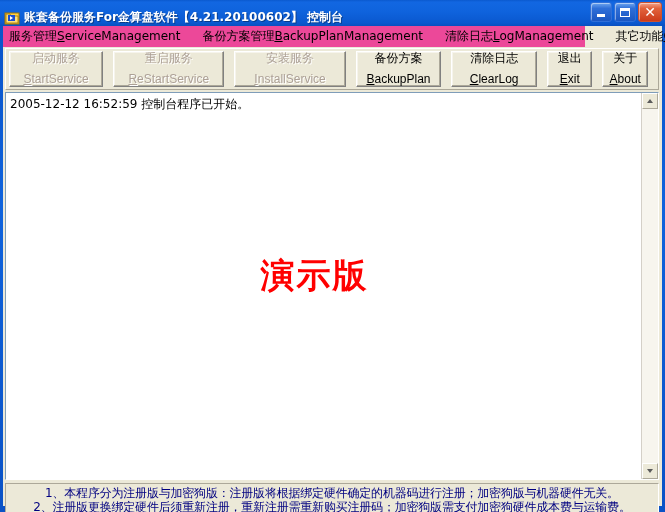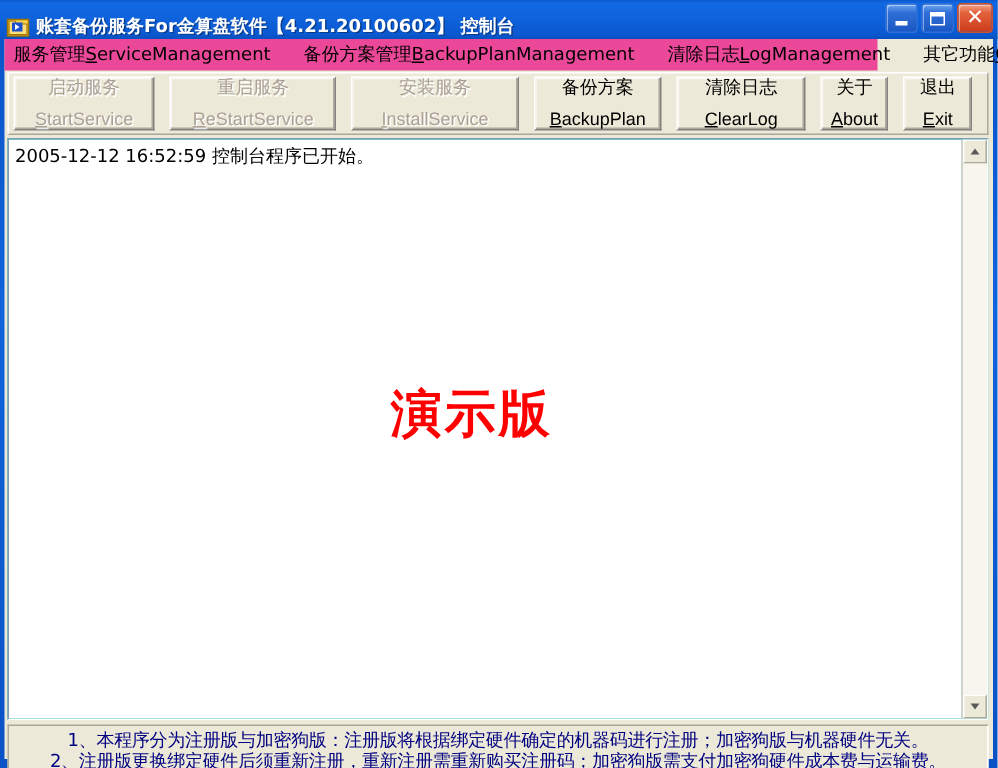--- a/index.html
+++ b/index.html
@@ -179,21 +179,21 @@
 
   
   .logwrap {
     position: absolute;
     left: 2px; top: 66px;
     width: 654px;
     height: 388px;
     border: 1px solid;
     border-color: #7f9db9 #ffffff #ffffff #7f9db9;
     box-sizing: border-box;
-    background: #14b8a6;
+    background: #f0abfc;
     overflow: hidden;
   }
   .logbody {
     position: absolute;
     left: 0; top: 0;
     right: 17px; bottom: 0;
     background: #ffffff;
     overflow: hidden;
   }
   .log-line {
@@ -333,26 +333,26 @@
         </div>
         <div class="tb-btn" style="width: 100px;">
           <div class="tb-cn">备份方案</div>
           <div class="tb-en"><span class="acc">B</span><span>ackupPlan</span></div>
         </div>
         <div class="tb-btn" style="width: 100px;">
           <div class="tb-cn">清除日志</div>
           <div class="tb-en"><span class="acc">C</span><span>learLog</span></div>
         </div>
         <div class="tb-btn" style="width: 53px;">
+          <div class="tb-cn">退出</div>
+          <div class="tb-en"><span class="acc">E</span><span>xit</span></div>
+        </div>
+        <div class="tb-btn" style="width: 53px;">
           <div class="tb-cn">关于</div>
           <div class="tb-en"><span class="acc">A</span><span>bout</span></div>
-        </div>
-        <div class="tb-btn" style="width: 53px;">
-          <div class="tb-cn">退出</div>
-          <div class="tb-en"><span class="acc">E</span><span>xit</span></div>
         </div>
       </div>
 
     <div class="logwrap">
       <div class="logbody">
         <div class="log-line">2005-12-12 16:52:59 控制台程序已开始。</div>
         <div class="watermark">演示版</div>
       </div>
       <div class="vscroll">
         <div class="sb-btn sb-up">

